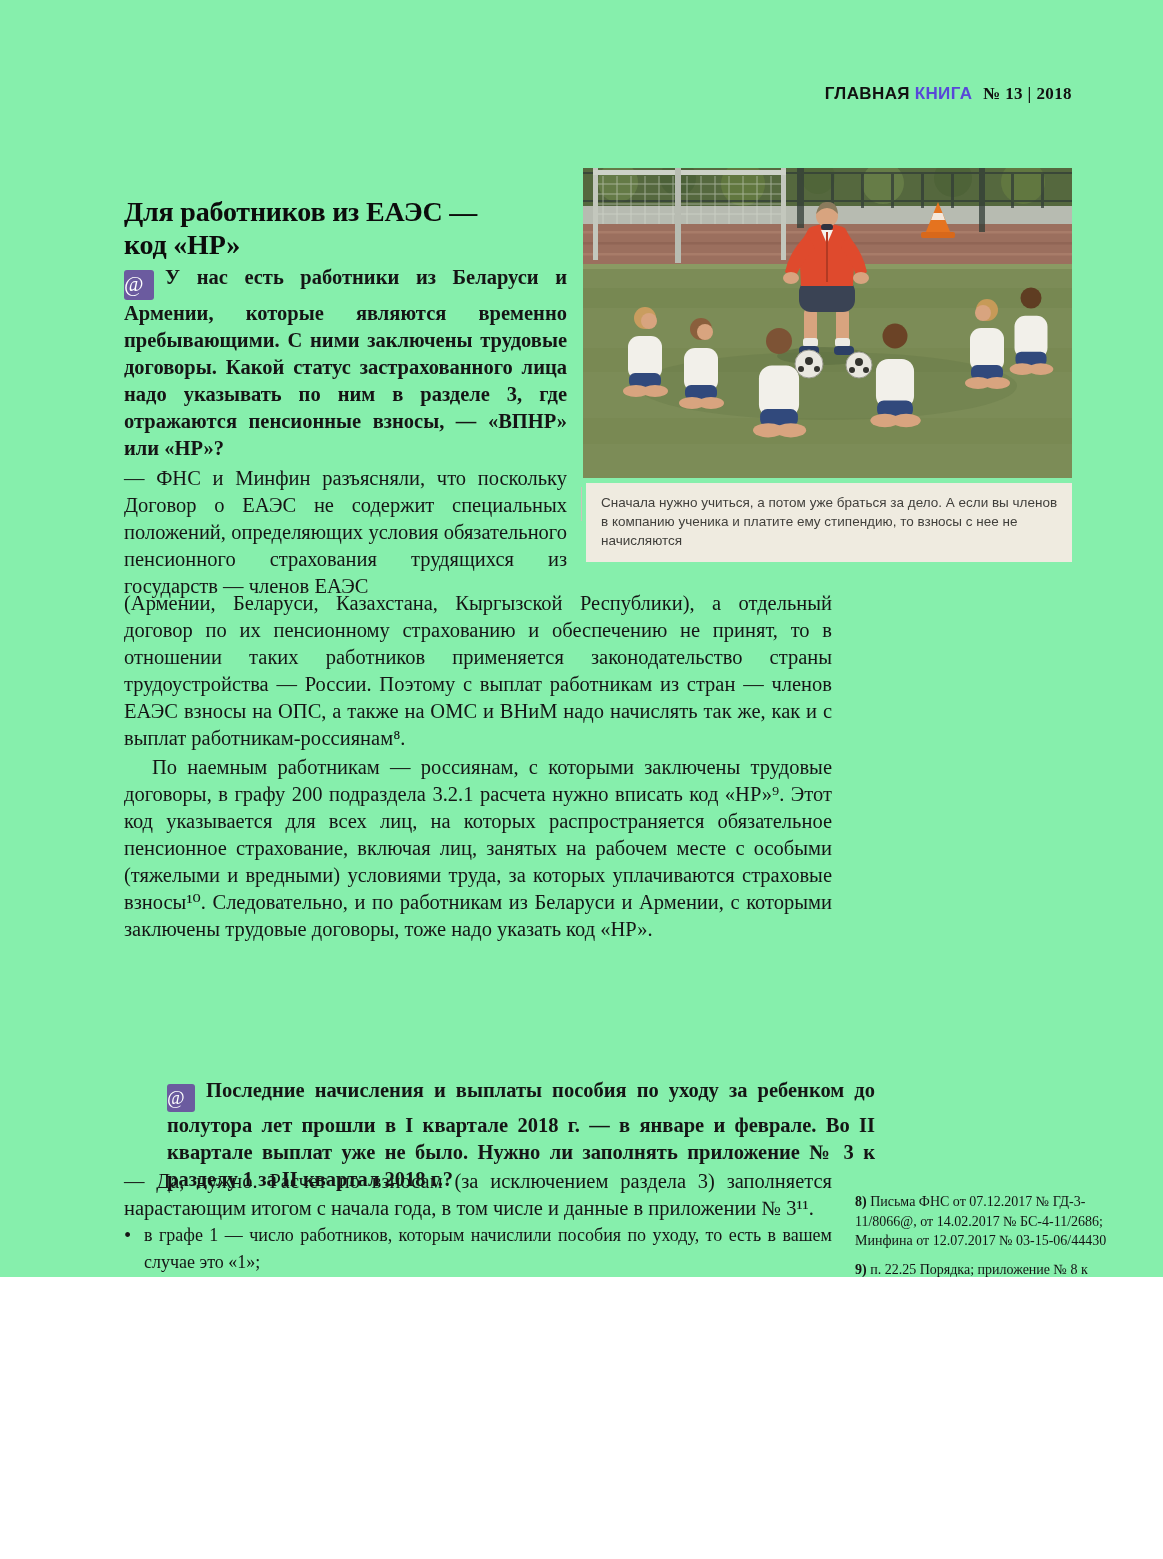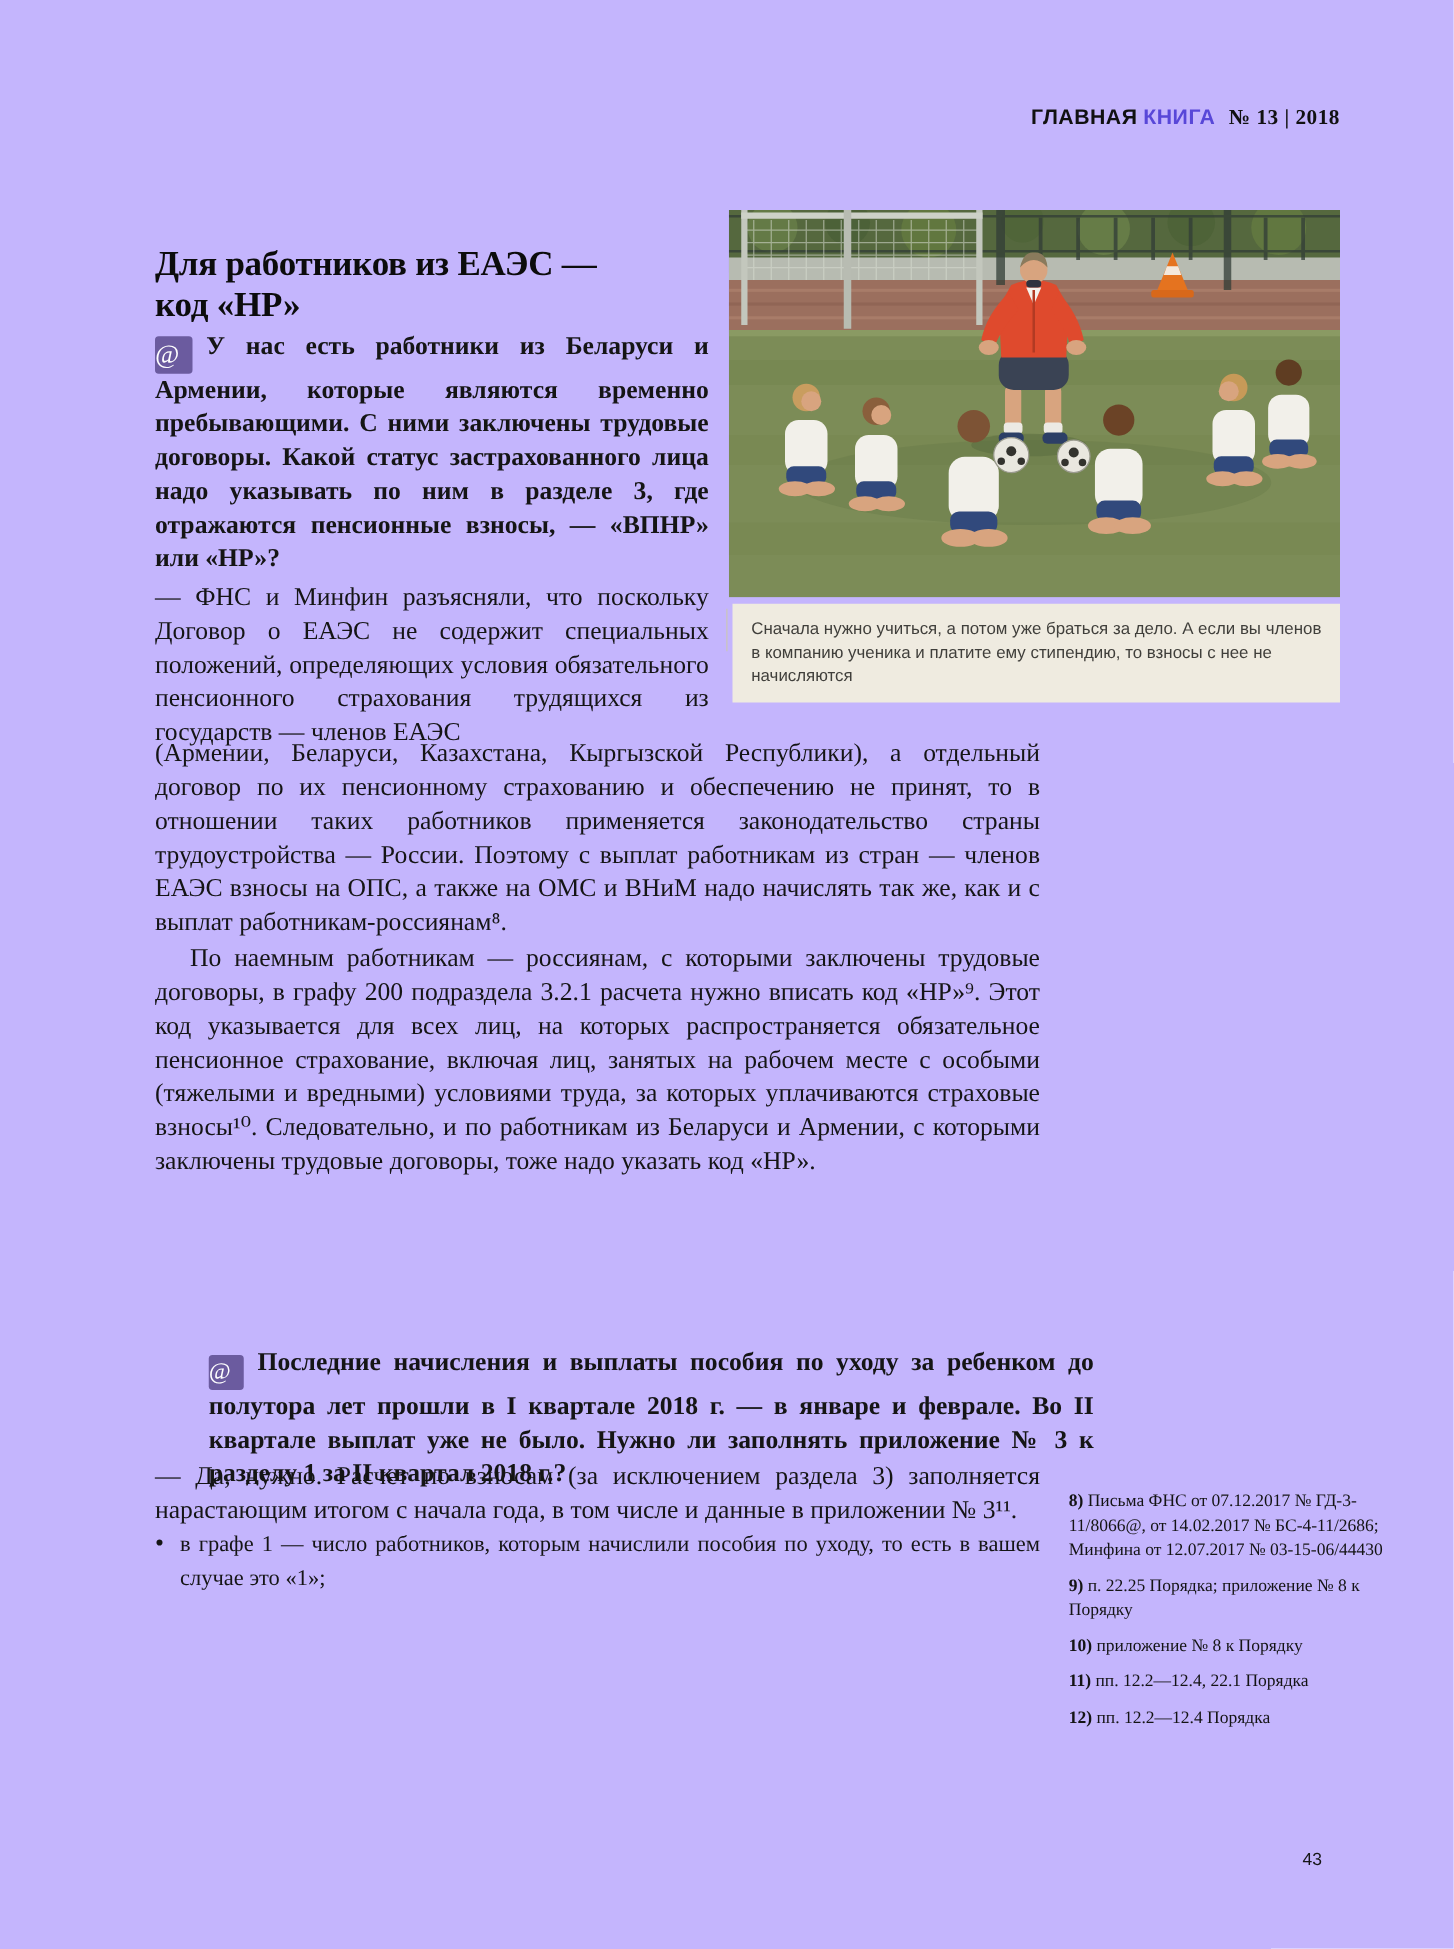--- a/index.html
+++ b/index.html
@@ -2,22 +2,22 @@
 <html lang="ru"><head>
 <meta charset="utf-8">
 <style>
   :root{
     --serif: "Liberation Serif", "DejaVu Serif", serif;
     --sans: "Liberation Sans", "DejaVu Sans", sans-serif;
   }
   html,body{margin:0;padding:0;background:#ffffff;}
   .page{
     position:relative;
-    width:1163px;height:1559px;
-    background:#c4b5fd;
+    width:1163px;height:1277px;
+    background:#86efac;
     overflow:hidden;
     font-family:var(--serif);
     color:#151515;
   }
   
   .mag-header{
     position:absolute; top:84px; right:91px;
     font-size:17px; letter-spacing:.4px;
     white-space:nowrap;
   }

